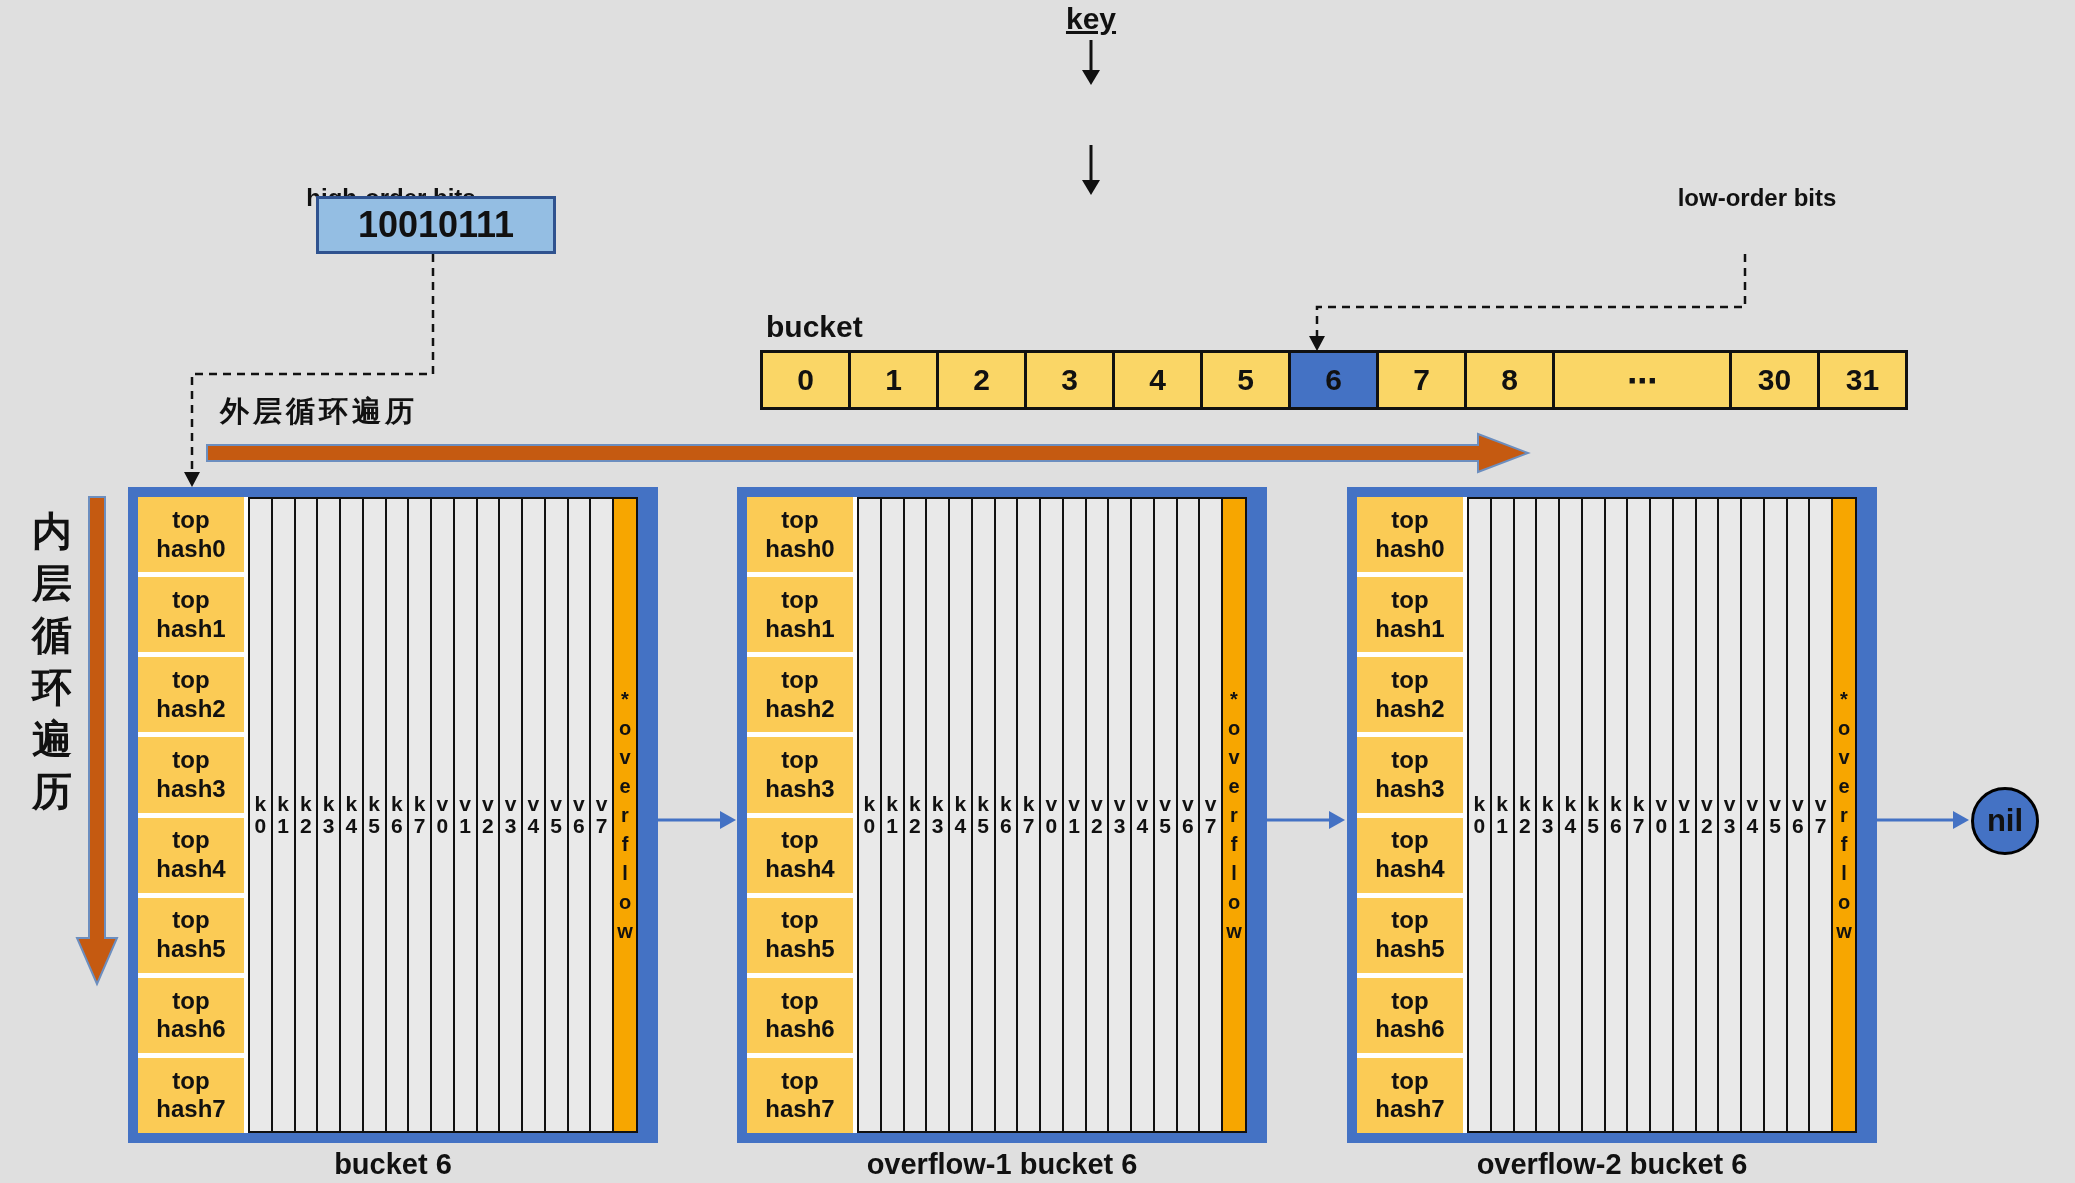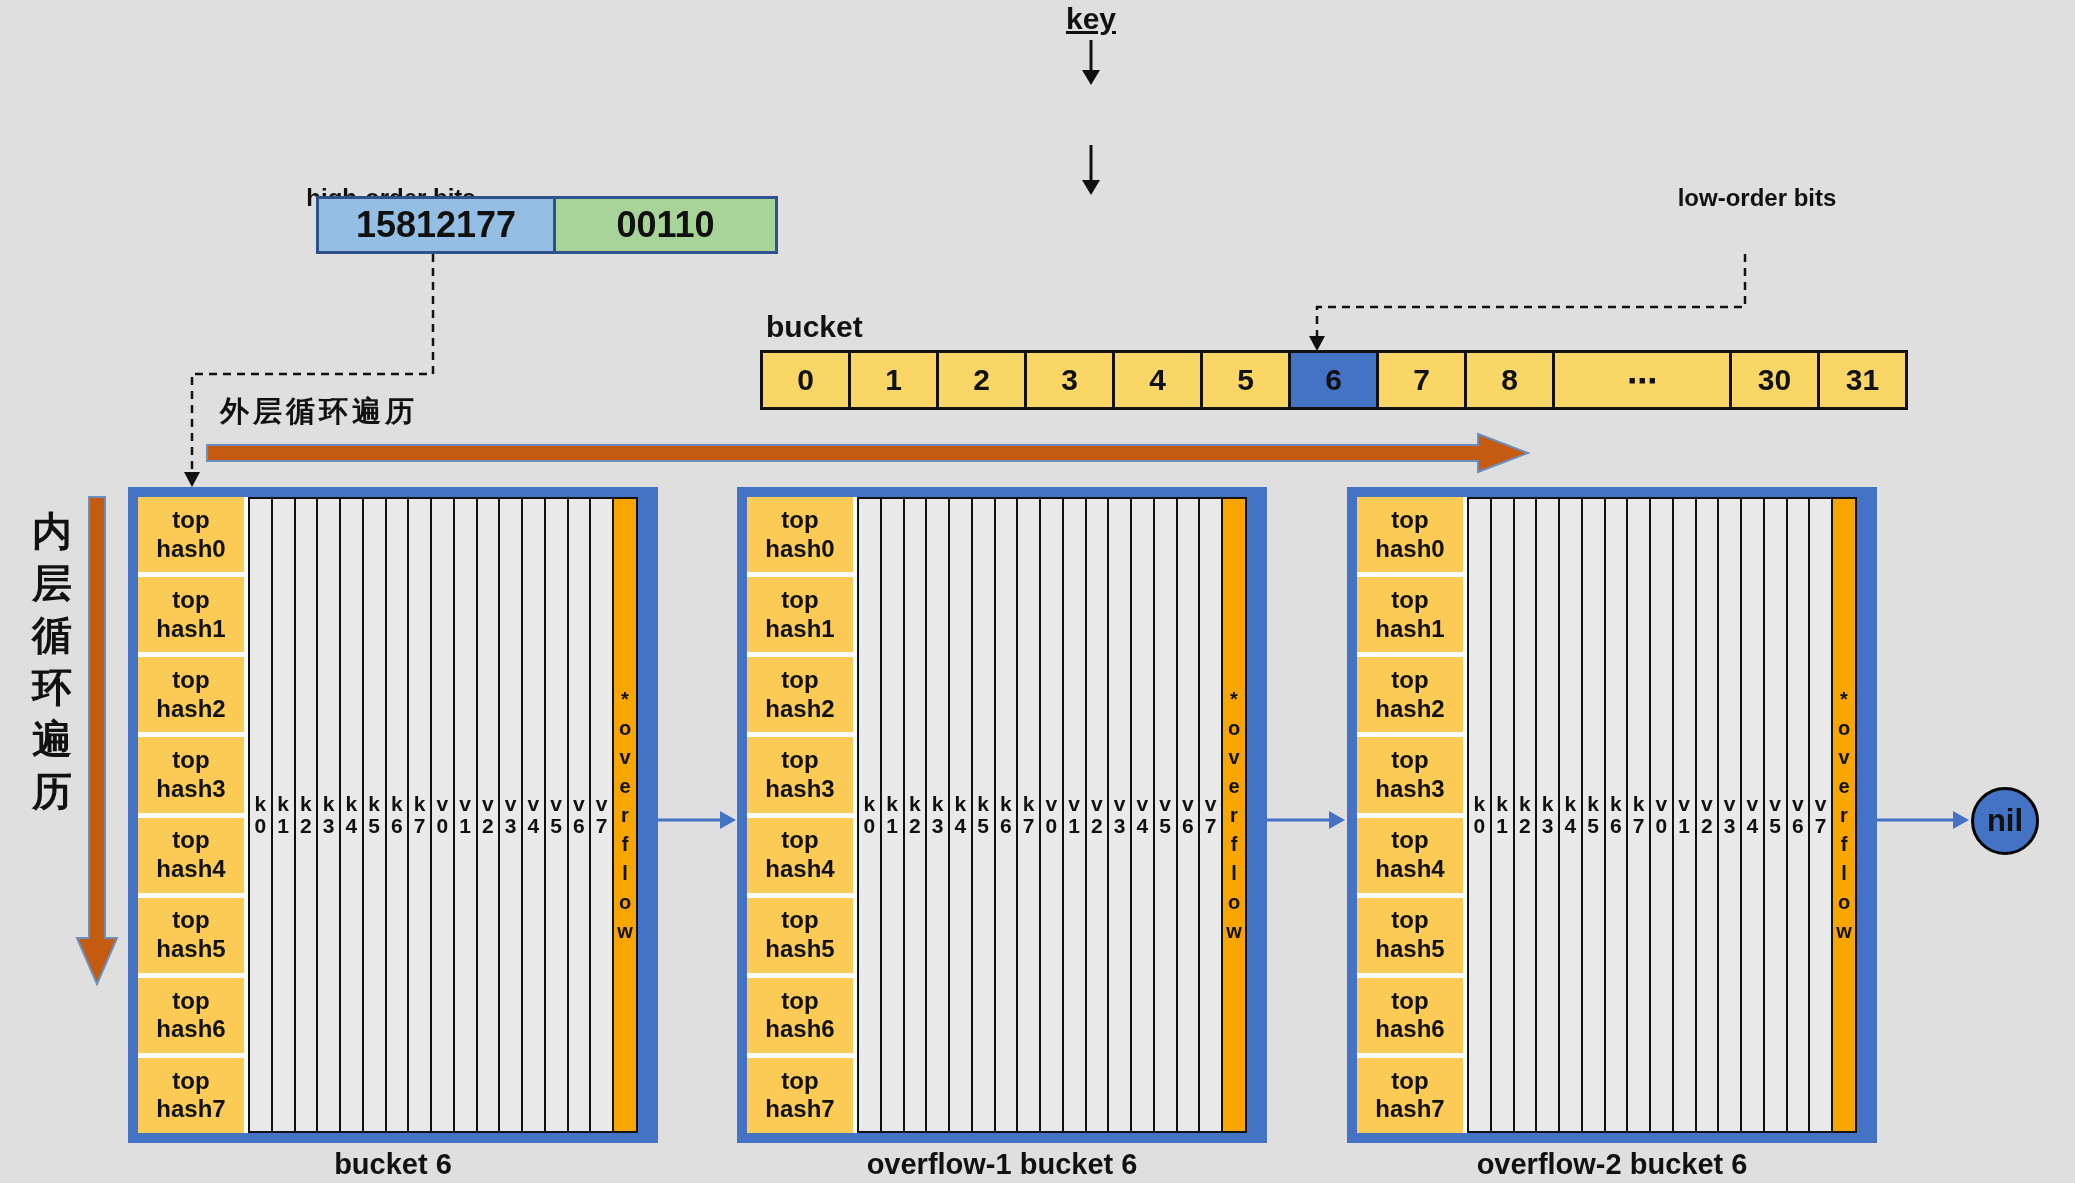--- a/index.html
+++ b/index.html
@@ -99,22 +99,21 @@
       <polygon points="1953,811 1953,829 1969,820" fill="#4472C4"></polygon>
     </g>
   </svg>
 
   <div class="abs key-label">key</div>
 
   <div class="abs side-label hi-label">high-order bits</div>
   <div class="abs side-label lo-label">low-order bits</div>
 
   <div class="abs bits-bar">
-    <div class="bits-cell bits-high">15812177</div>
-    <div class="bits-cell bits-low">00110</div>
+    <div class="bits-cell bits-high">10010111</div>
   </div>
 
   <div class="abs buckets-label">bucket</div>
   <div class="abs buckets-row">
       <div class="bcell">0</div>
       <div class="bcell">1</div>
       <div class="bcell">2</div>
       <div class="bcell">3</div>
       <div class="bcell">4</div>
       <div class="bcell">5</div>

